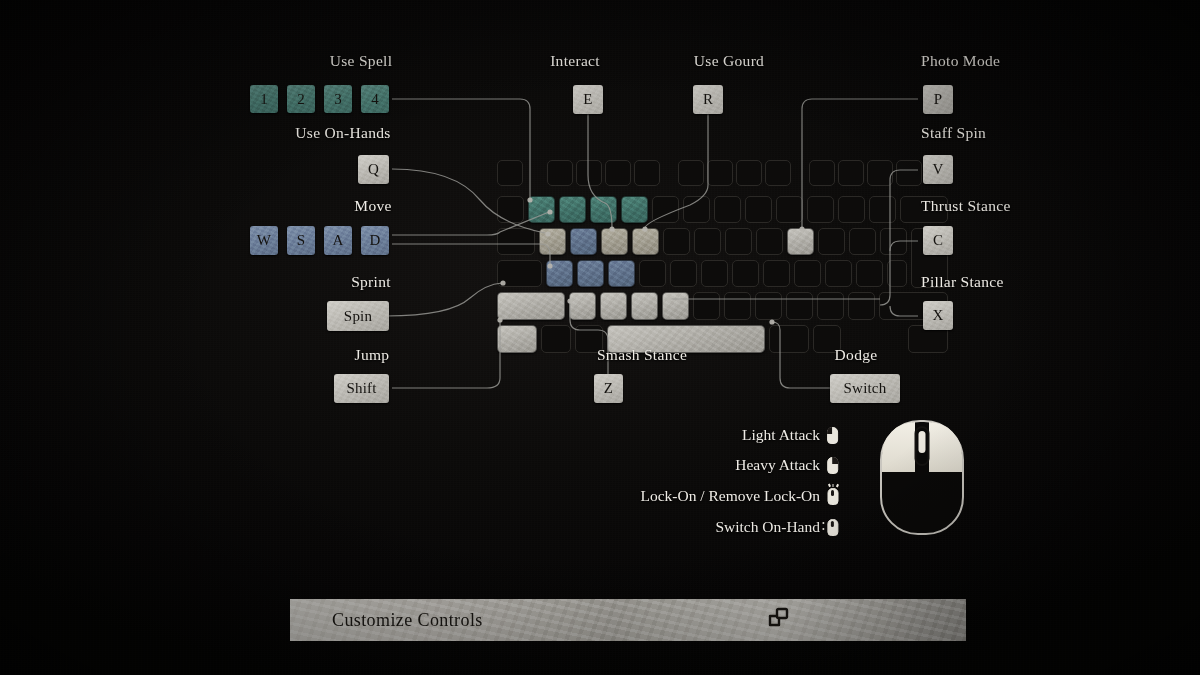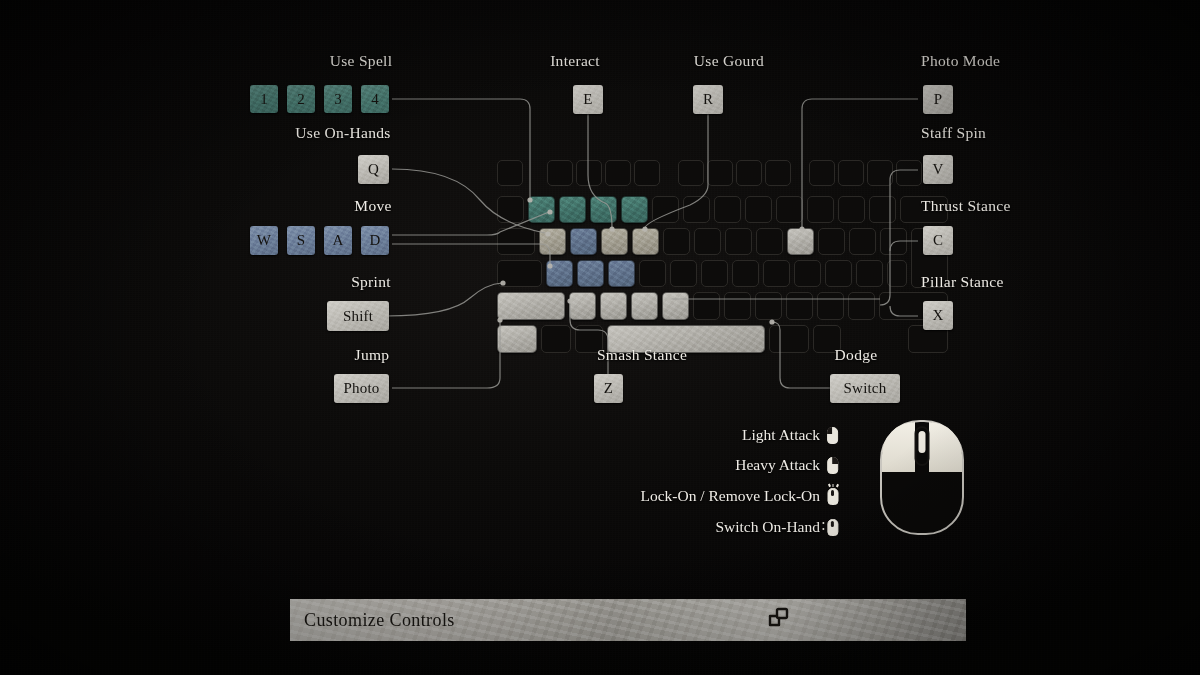--- a/index.html
+++ b/index.html
@@ -83,21 +83,21 @@
 
   
   #bar{position:absolute;left:290px;top:599px;width:676px;height:42px;
     background:linear-gradient(100deg,#cdcbc5 0%,#bdbab4 22%,#a9a7a1 48%,#c2c0ba 72%,#9d9b96 100%);
     display:flex;align-items:center;}
   #bar::before{content:"";position:absolute;inset:0;pointer-events:none;
     background-image:
       repeating-linear-gradient(12deg, rgba(255,255,255,.10) 0 3px, rgba(0,0,0,.07) 3px 8px),
       repeating-linear-gradient(-70deg, rgba(0,0,0,.07) 0 4px, rgba(255,255,255,.06) 4px 11px);
     mix-blend-mode:overlay;}
-  #bar .txt{position:relative;z-index:2;margin-left:14px;color:#14120f;font-size:18px;letter-spacing:.4px;}
+  #bar .txt{position:relative;z-index:2;margin-left:42px;color:#14120f;font-size:18px;letter-spacing:.4px;}
   #bar .ico{position:relative;z-index:2;margin-left:auto;margin-right:175px;}
 </style>
 </head>
 <body>
 
 <div id="grain"></div>
 
 <div id="kb">
 
   <div class="k off" style="left:0px;  top:0px;  width:26px;height:26px;"></div>
@@ -257,26 +257,26 @@
   </div>
 <div class="cap blue" style="left:324px;top:226px;width:28px;height:29px;">
     <span class="t">A</span>
   </div>
 <div class="cap blue" style="left:361px;top:226px;width:28px;height:29px;">
     <span class="t">D</span>
   </div>
 
 <div class="lbl ctr" style="left:371px;top:273px;">Sprint</div>
 <div class="cap stone" style="left:327px;top:301px;width:62px;height:30px;">
-    <span class="t">Shift</span>
+    <span class="t">Spin</span>
   </div>
 
 <div class="lbl ctr" style="left:372px;top:346px;">Jump</div>
 <div class="cap stone" style="left:334px;top:374px;width:55px;height:29px;">
-    <span class="t">Photo</span>
+    <span class="t">Shift</span>
   </div>
 
 <div class="lbl ctr" style="left:575px;top:52px;">Interact</div>
 <div class="cap stone" style="left:573px;top:85px;width:30px;height:29px;">
     <span class="t">E</span>
   </div>
 
 <div class="lbl ctr" style="left:729px;top:52px;">Use Gourd</div>
 <div class="cap stone" style="left:693px;top:85px;width:30px;height:29px;">
     <span class="t">R</span>

